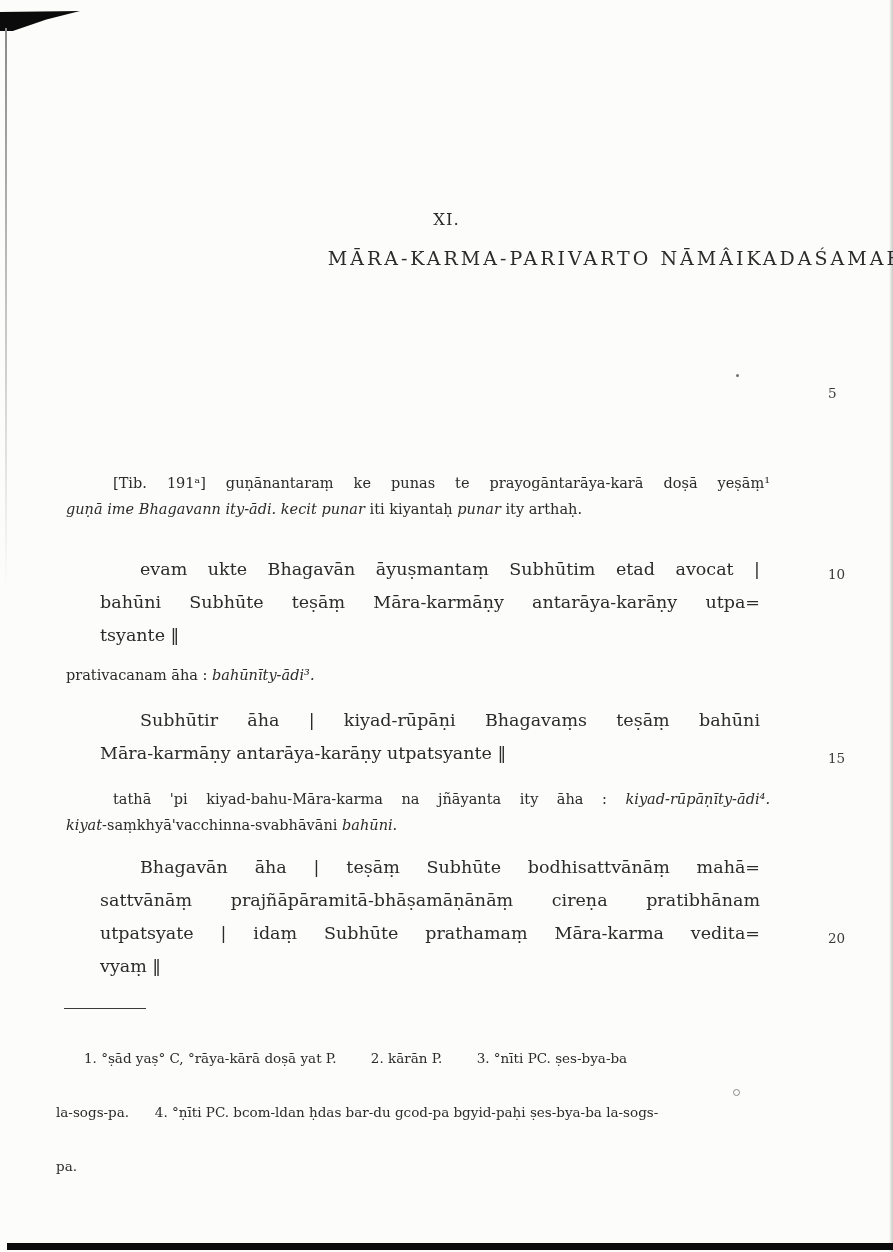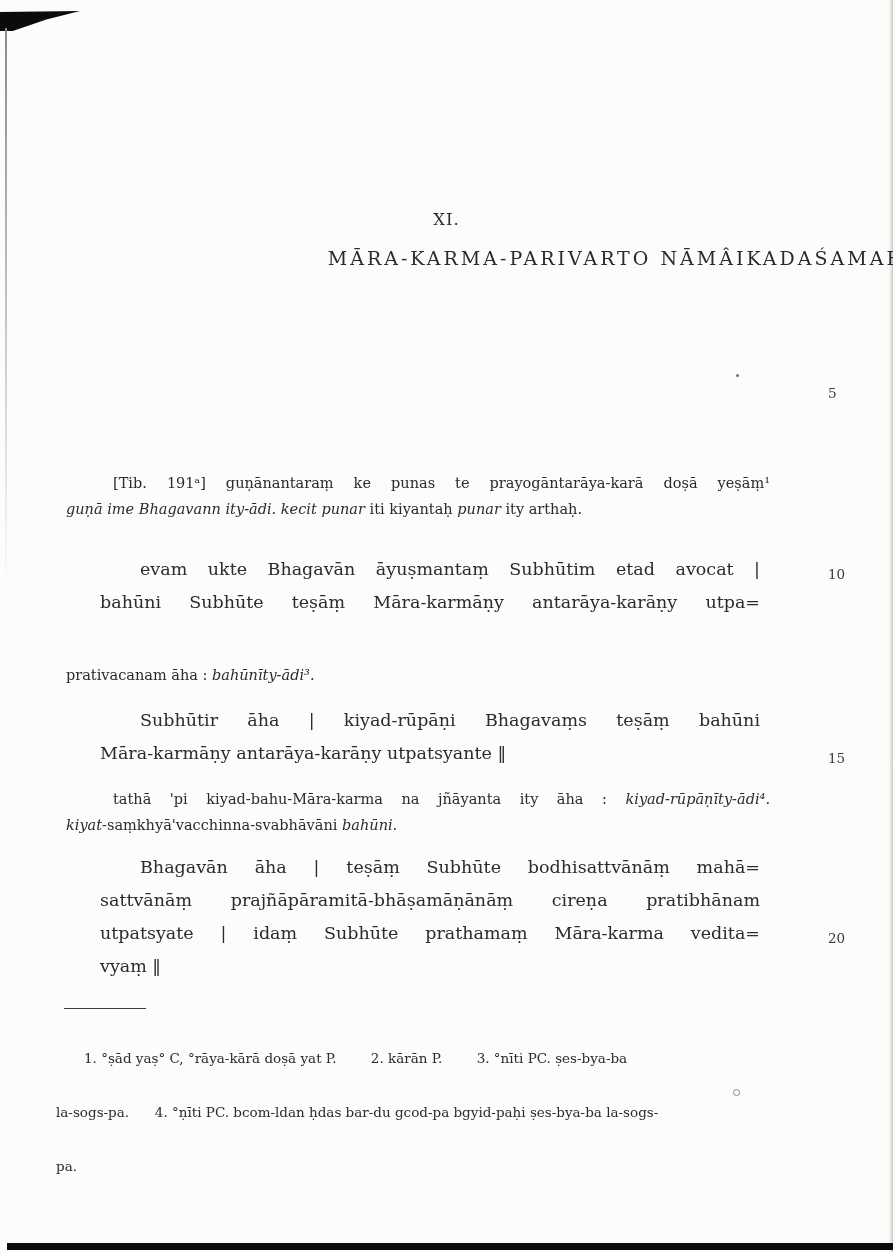--- a/index.html
+++ b/index.html
@@ -99,20 +99,21 @@
 
 
   <div class="comm" style="top:470px;">
     <div class="jline indent">[Tib. 191ᵃ] guṇānantaraṃ ke punas te prayogāntarāya-karā doṣā yeṣāṃ¹</div>
     <div class="lline"><span class="it">guṇā ime Bhagavann ity-ādi. </span><span class="it">kecit punar </span><span>iti kiyantaḥ </span><span class="it">punar </span><span>ity arthaḥ.</span></div>
   </div>
 
   <div class="main" style="top:553px;">
     <div class="jline indent">evam ukte Bhagavān āyuṣmantaṃ Subhūtim etad avocat |</div>
     <div class="jline">bahūni Subhūte teṣāṃ Māra-karmāṇy antarāya-karāṇy utpa=</div>
+    <div class="lline">tsyante ‖</div>
   </div>
 
   <div class="comm" style="top:662px;">
     <div class="lline"><span>prativacanam āha : </span><span class="it">bahūnīty-ādi³.</span></div>
   </div>
 
   <div class="main" style="top:704px;">
     <div class="jline indent">Subhūtir āha | kiyad-rūpāṇi Bhagavaṃs teṣāṃ bahūni</div>
     <div class="lline">Māra-karmāṇy antarāya-karāṇy utpatsyante ‖</div>
   </div>

